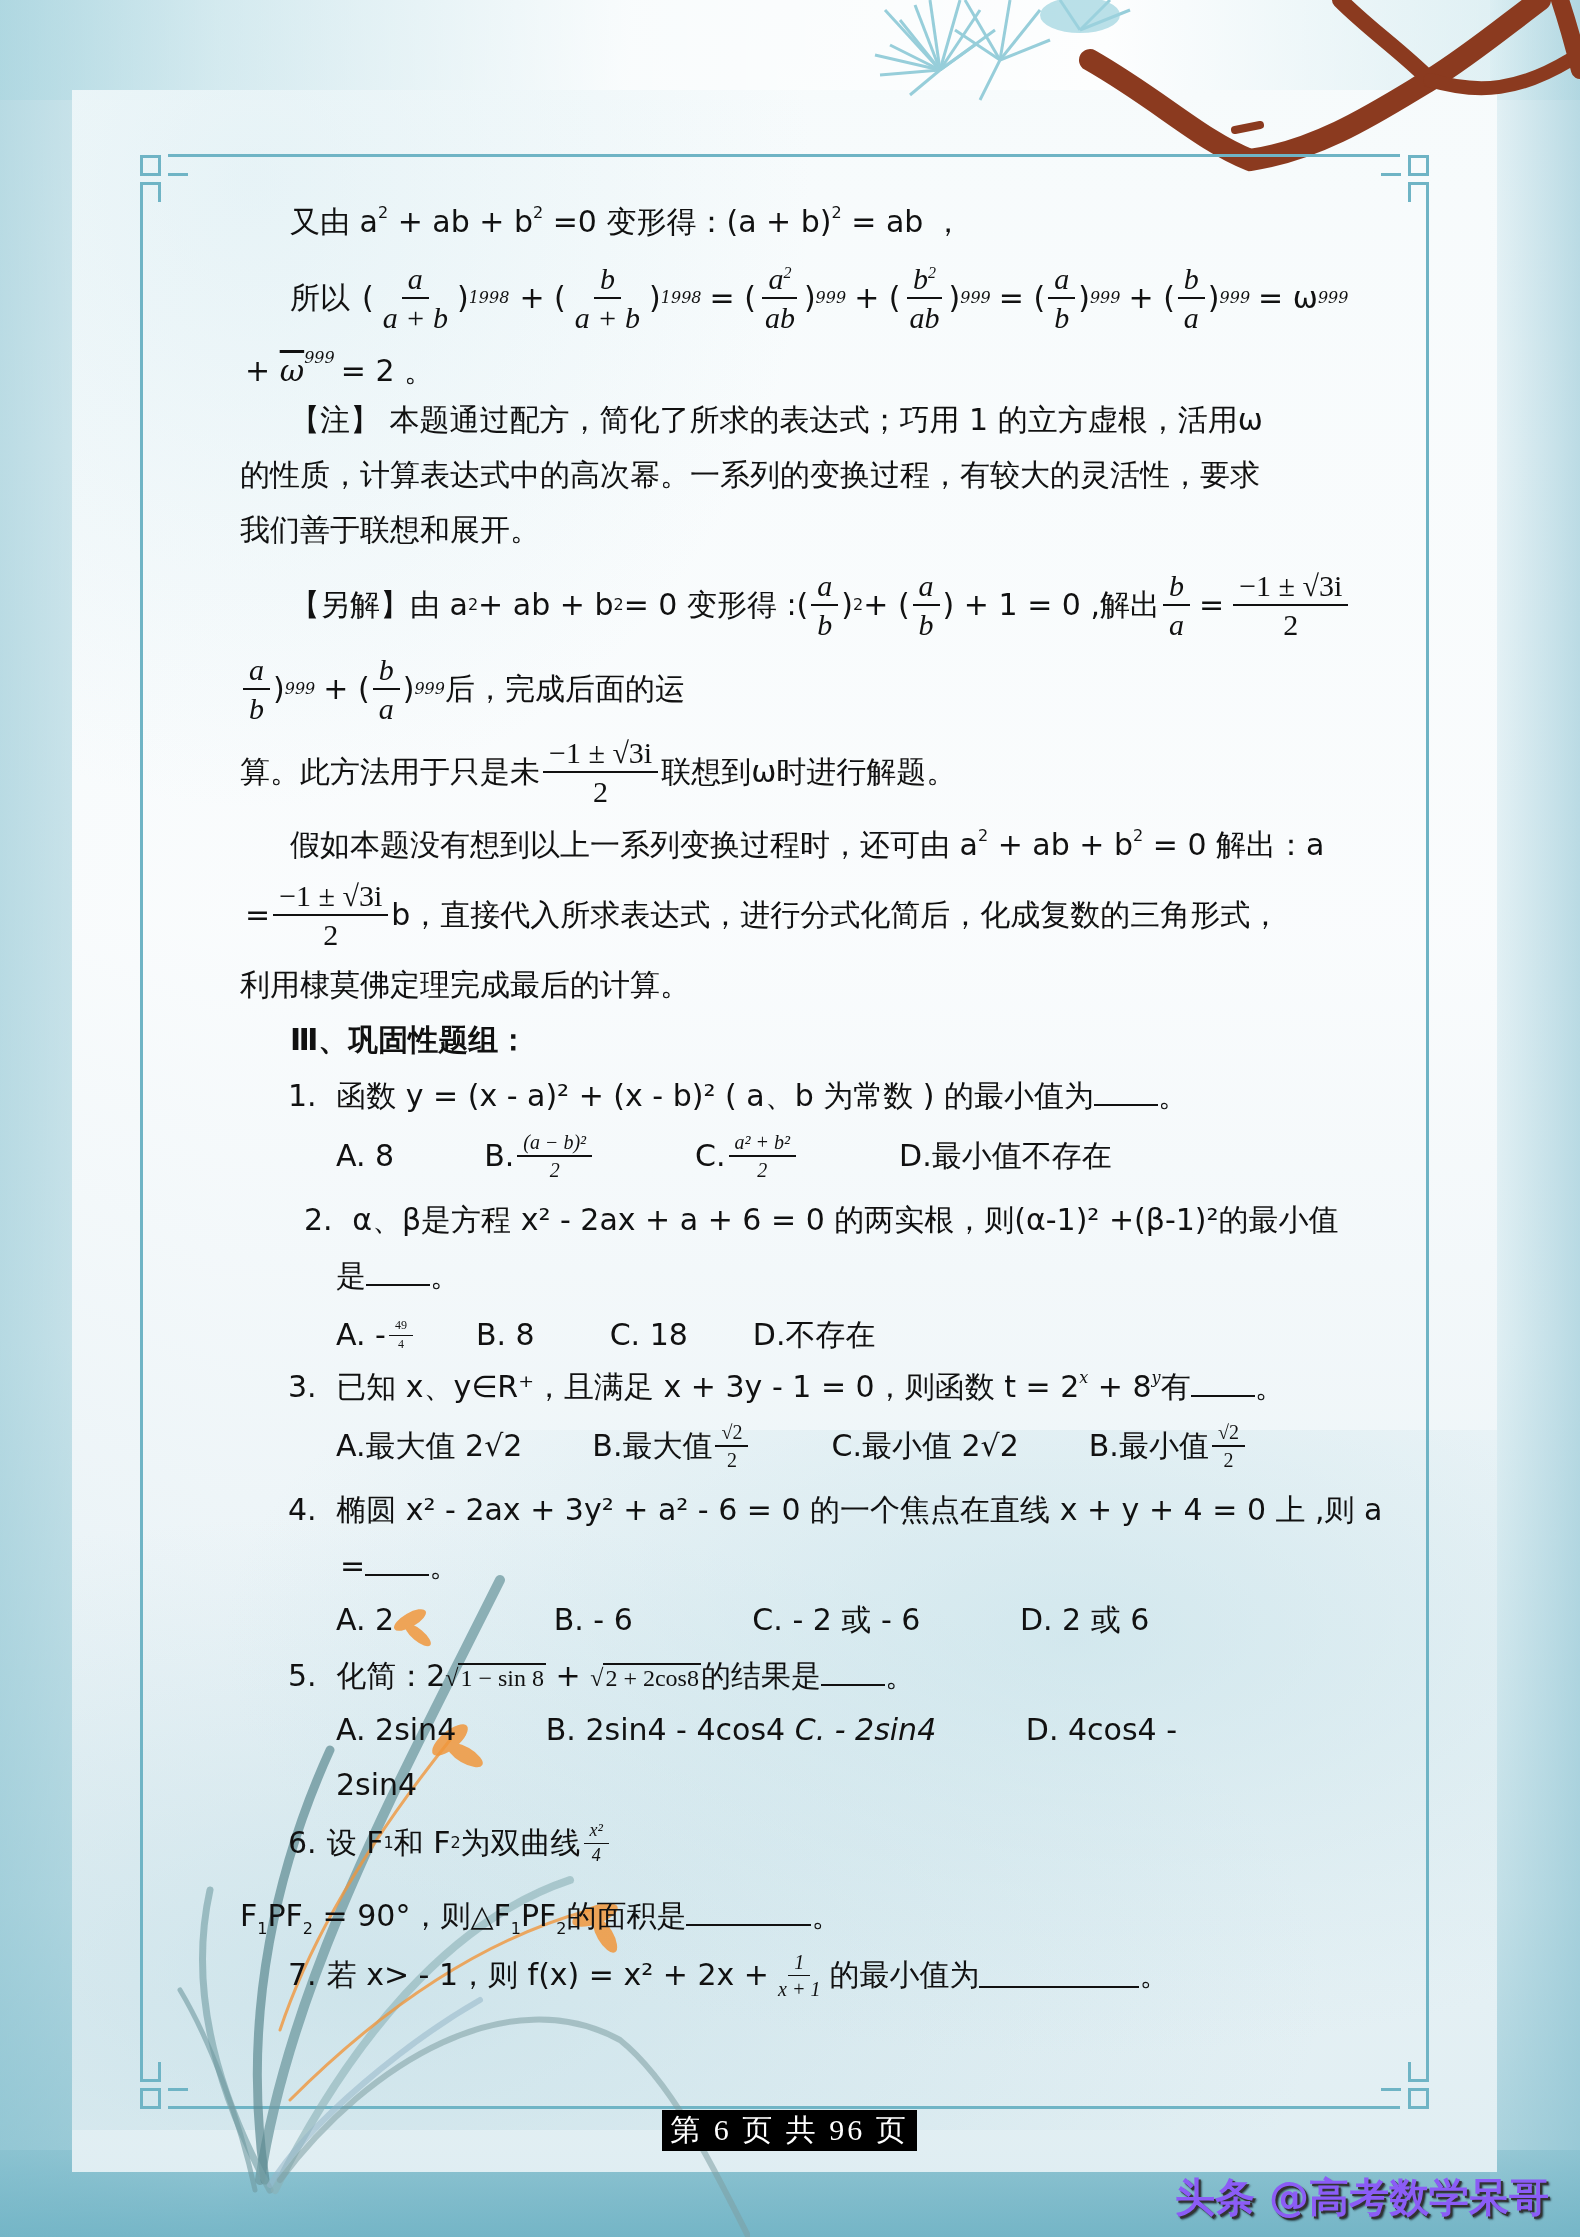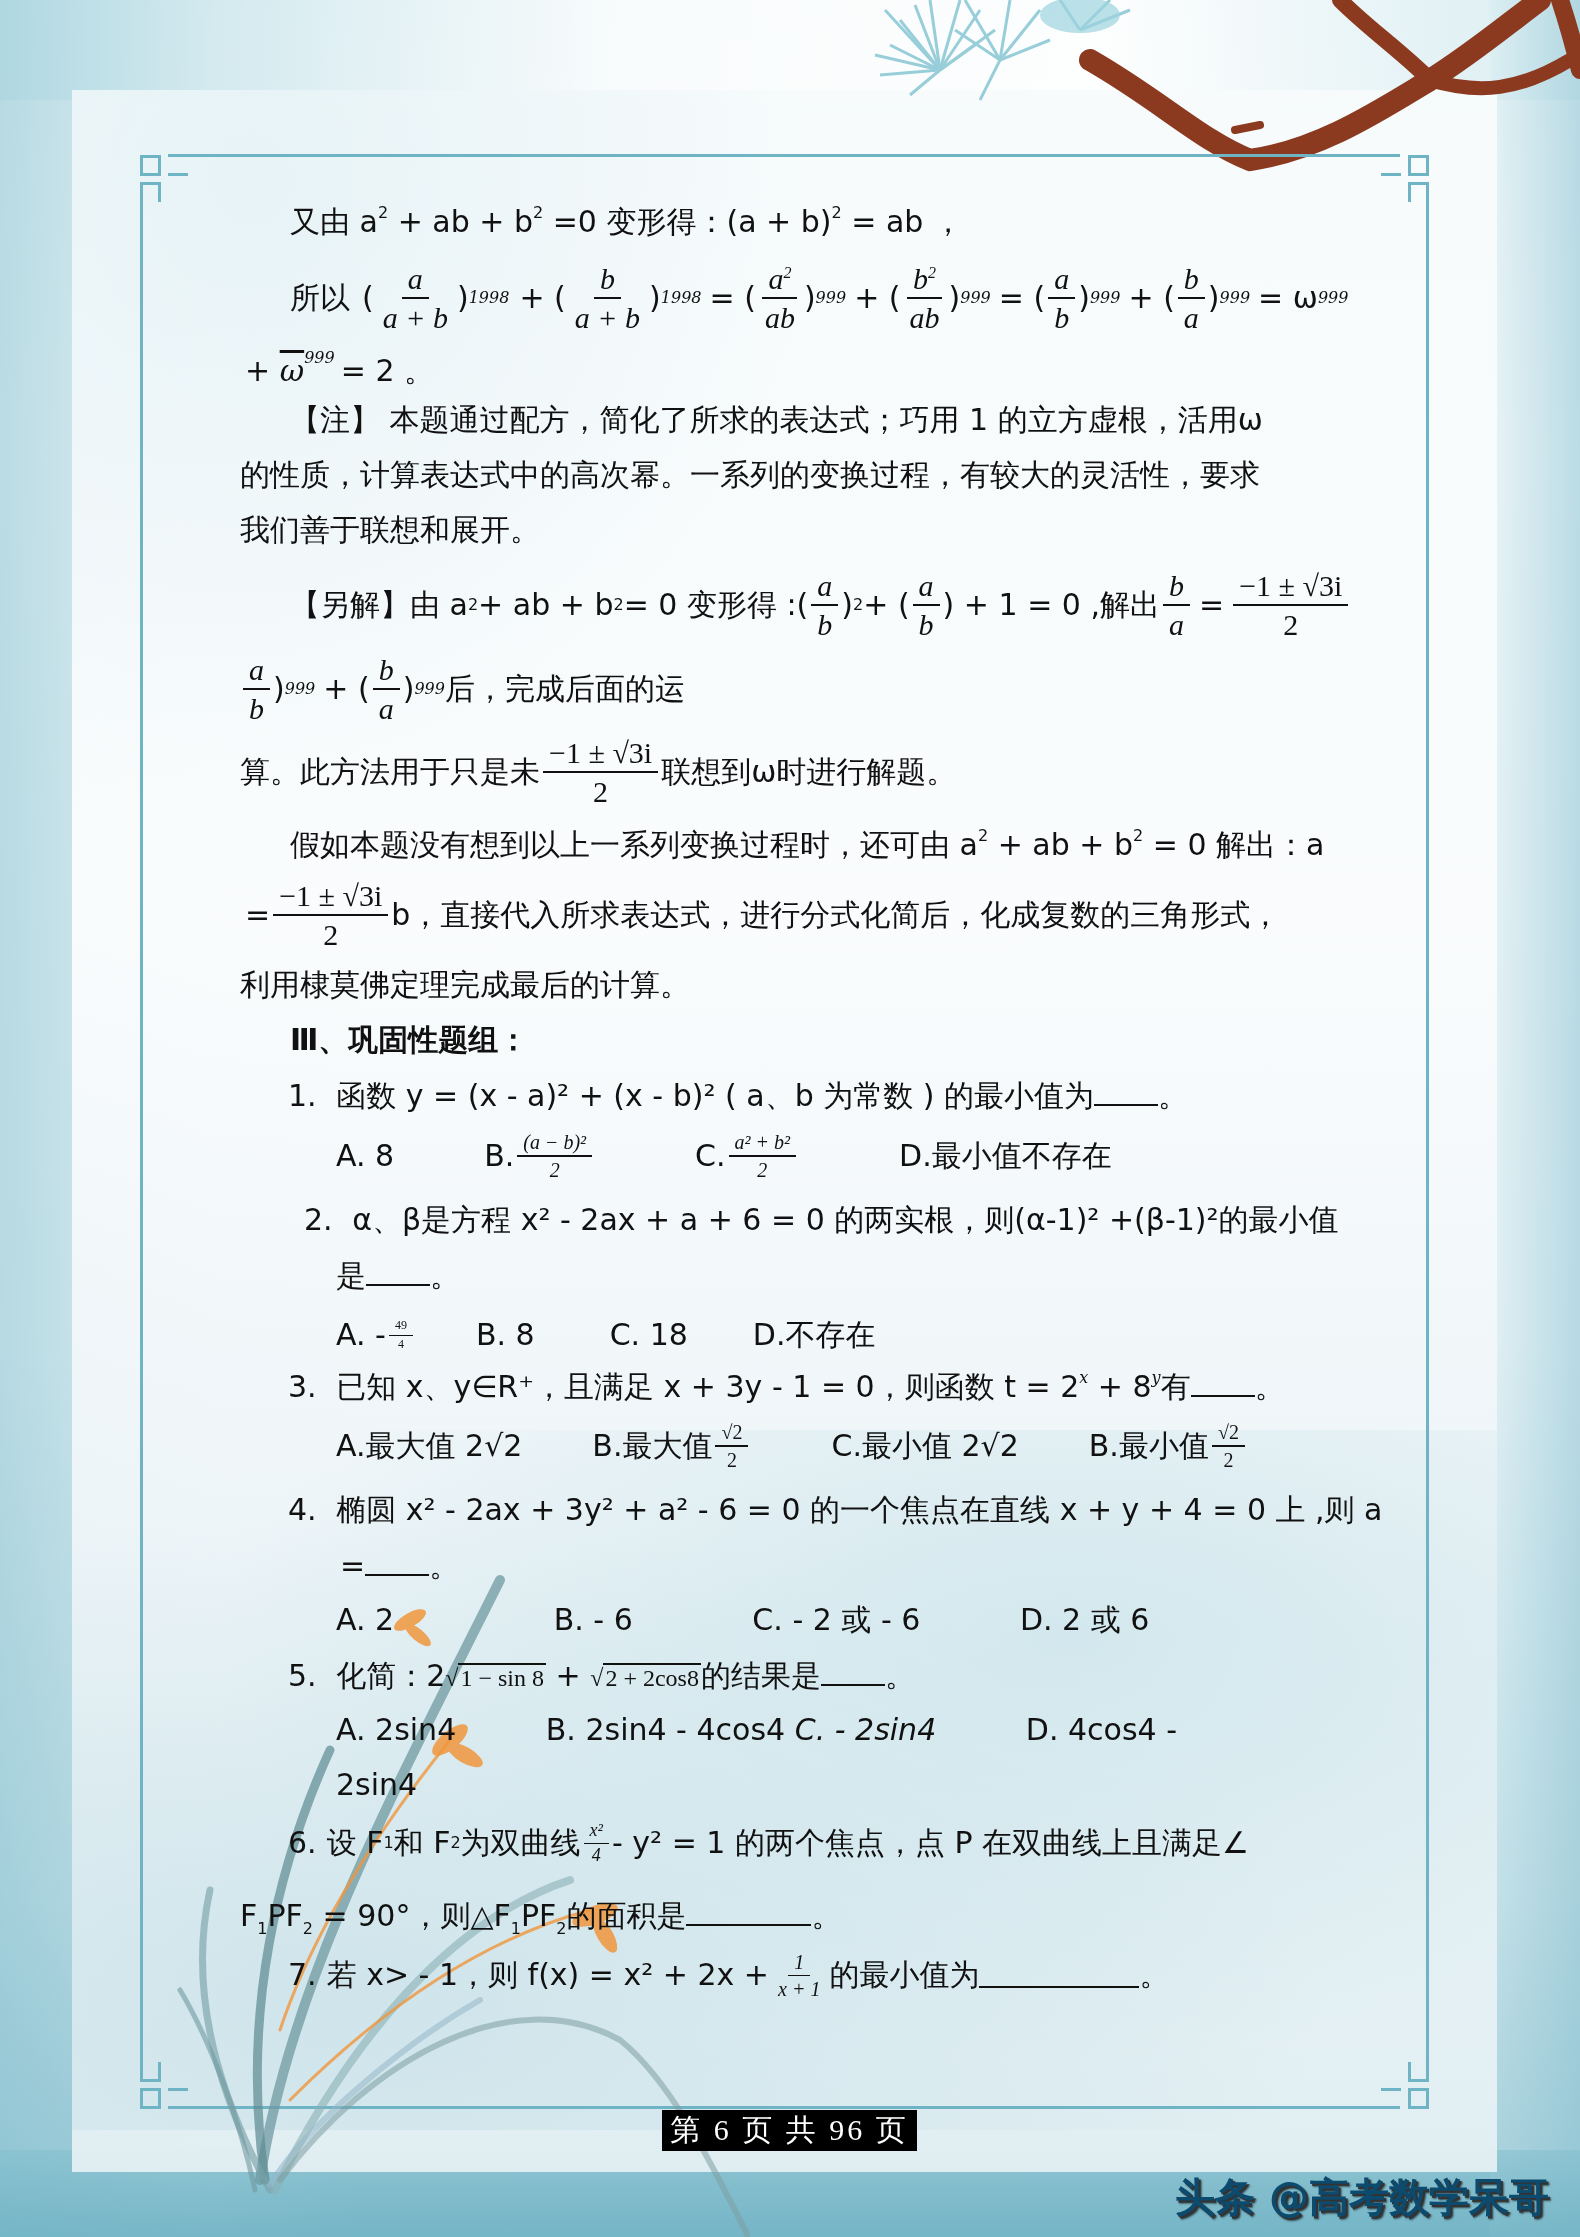--- a/index.html
+++ b/index.html
@@ -64,21 +64,21 @@
   .bold { font-weight: bold; }
 
   .footer-page {
     position: absolute; left: 662px; top: 2110px; width: 255px; height: 41px;
     background: #000; color: #fff;
     font-family: "Liberation Serif", "DejaVu Serif", serif; font-size: 30px;
     display: flex; align-items: center; justify-content: center; letter-spacing: 3px;
   }
   .watermark {
     position: absolute; left: 1175px; top: 2170px;
-    font-size: 40px; color: #0c4a6e; font-weight: bold;
+    font-size: 40px; color: #8b5cf6; font-weight: bold;
     text-shadow: 2px 2px 0 #333, 3px 3px 2px rgba(0,0,0,0.6);
     white-space: nowrap;
   }
   .deco { position: absolute; }
 </style>
 </head>
 <body>
 
 <div class="bg-wash-left"></div>
 <div class="bg-wash-top"></div>
@@ -385,21 +385,20 @@
   <span>6.</span>
   <span style="margin-left:10px;text-align:center;">设 F</span>
     <sub class="s">1</sub>
   <span>和 F</span>
     <sub class="s">2</sub>
   <span>为双曲线</span>
   <span class="frac tiny" style="font-size:18px;">
       <span class="num">x²</span>
       <span class="den">4</span>
     </span>
-  <span> - y² = 1 的两个焦点，点 P 在双曲线上且满足∠</span>
 </div>
 <div class="line" style="left:240px;top:1900px;">
   <span>F</span><sub class="s">1</sub><span>PF</span><sub class="s">2</sub><span> = 90°，则△F</span><sub class="s">1</sub><span>PF</span><sub class="s">2</sub><span>的面积是</span><span class="blank" style="width:125px;"></span><span>。</span>
 </div>
 
 <div class="line" style="left:288px;top:1945px;display:flex;align-items:center;height:60px;">
   <span>7.</span>
   <span style="margin-left:10px;">若 x&gt; - 1，则 f(x) = x² + 2x +</span>
   <span class="frac tiny" style="font-size:20px;">
       <span class="num">1</span>

